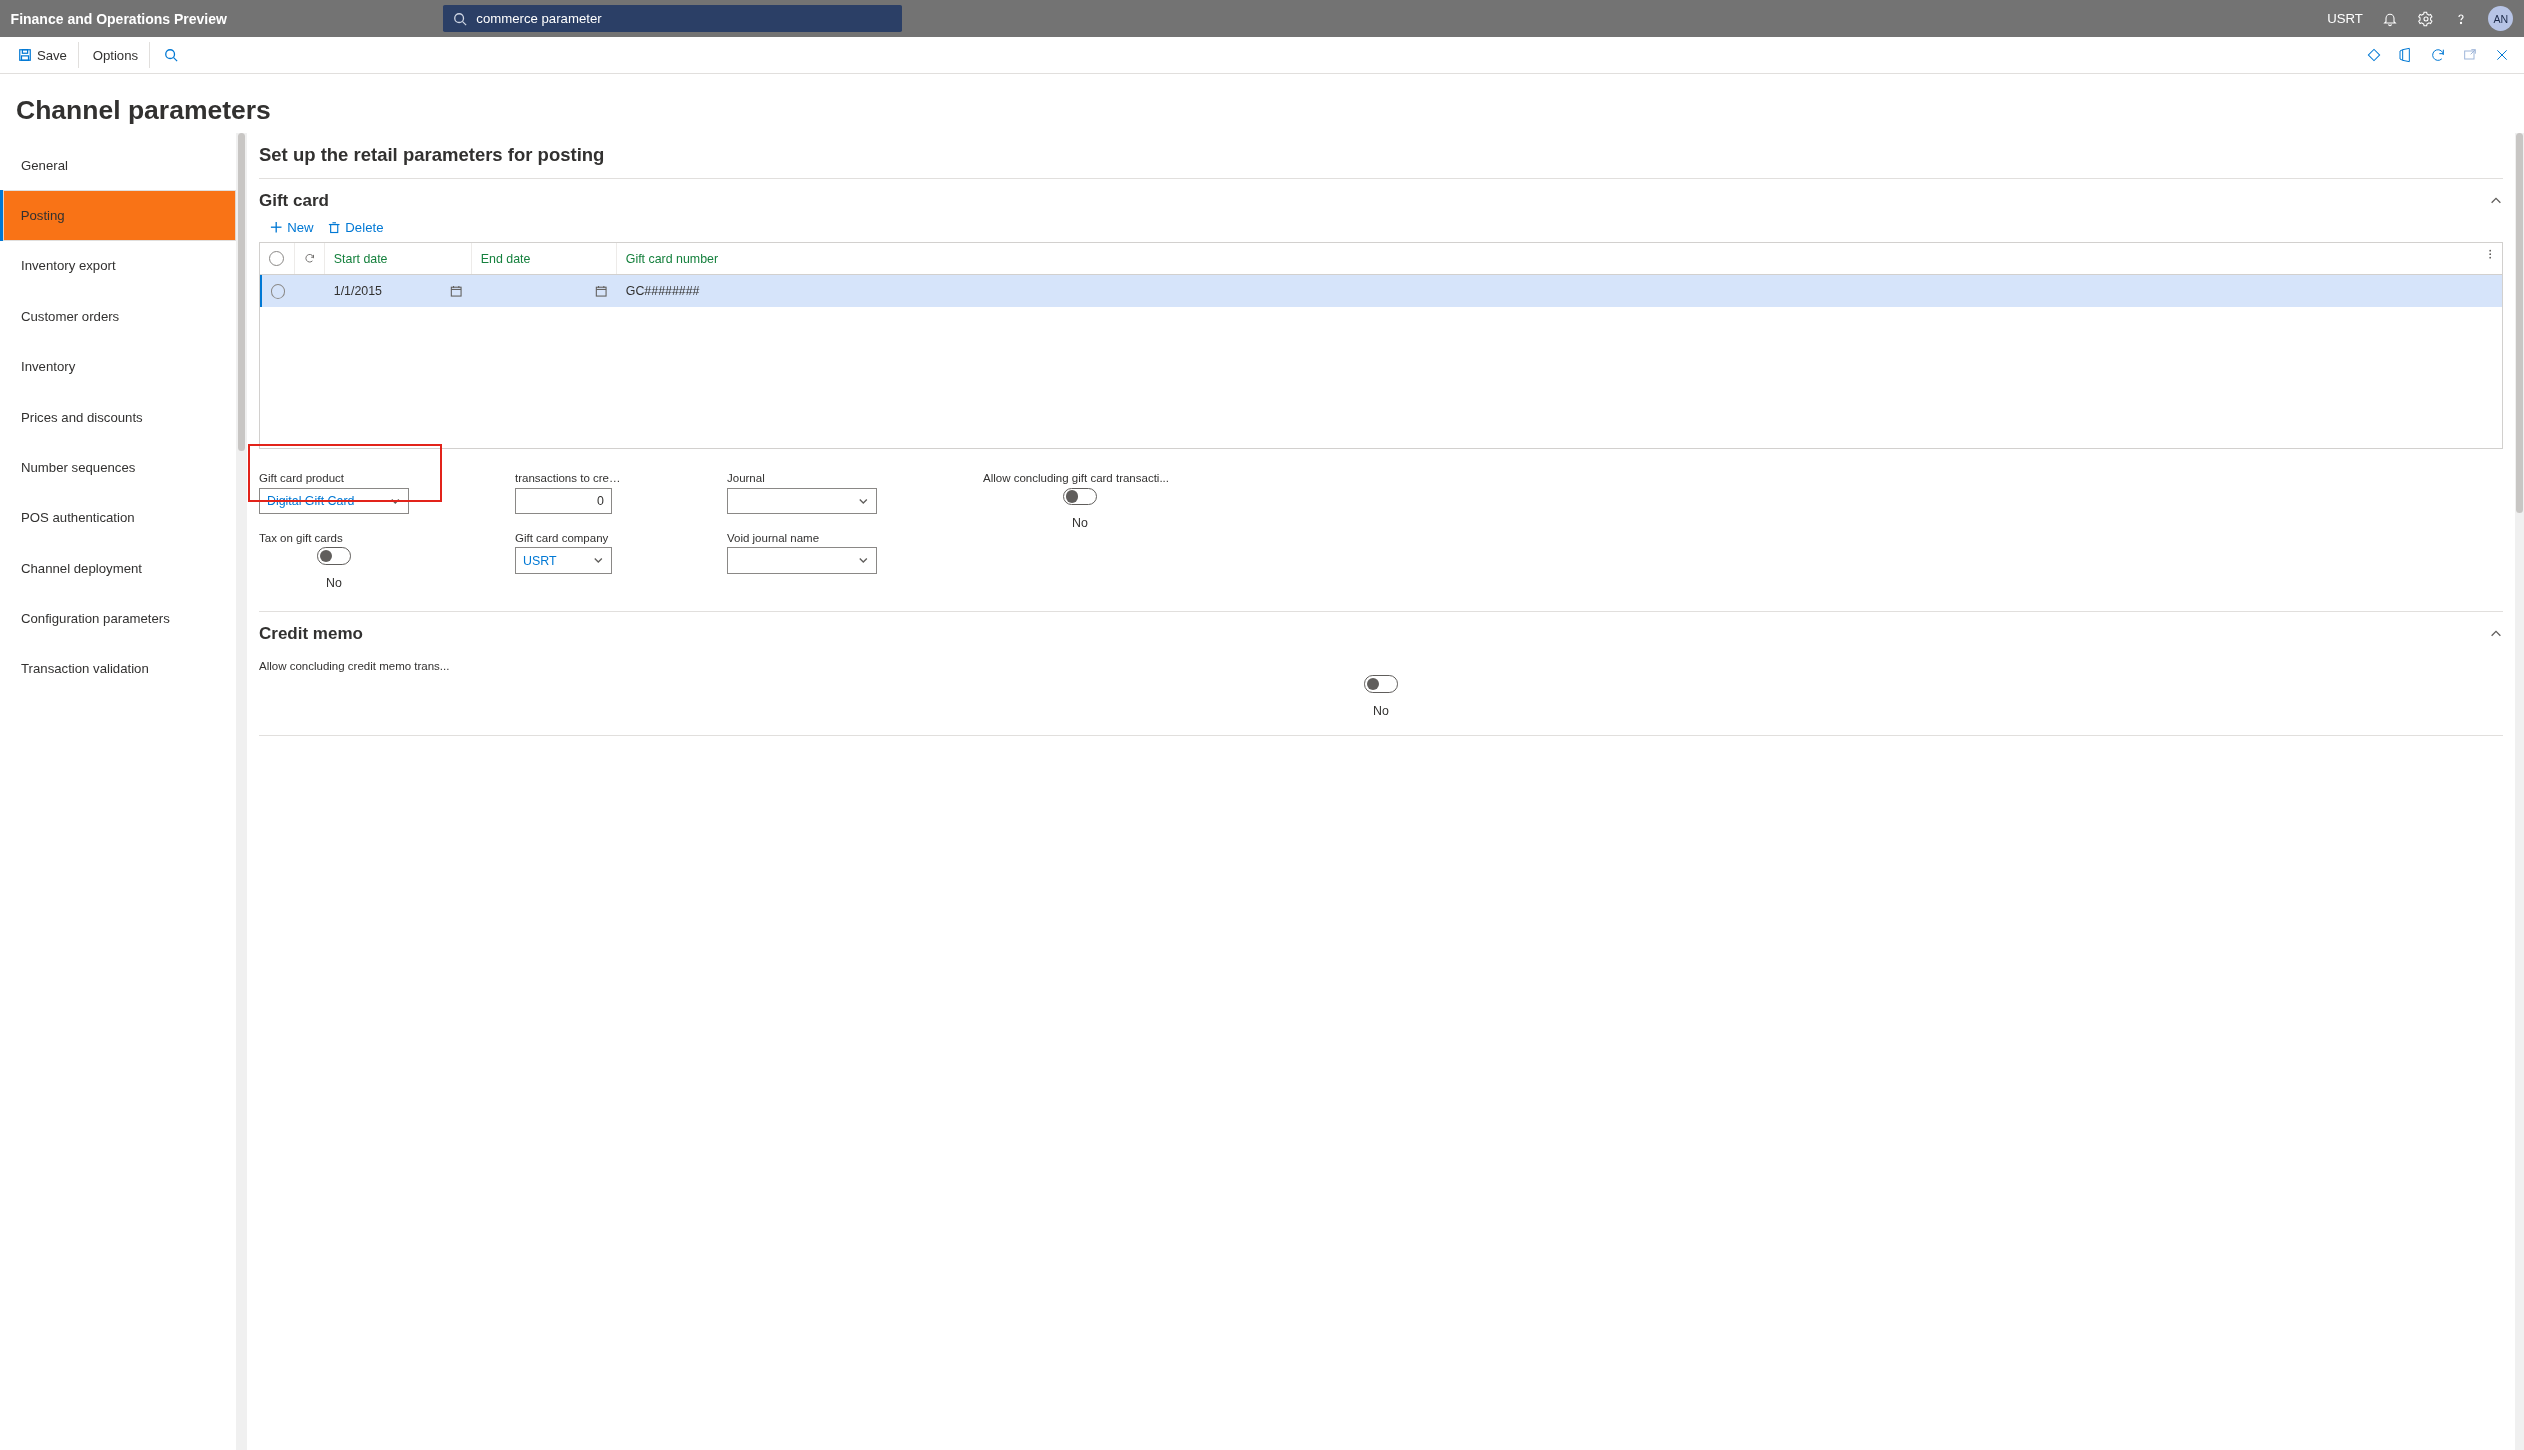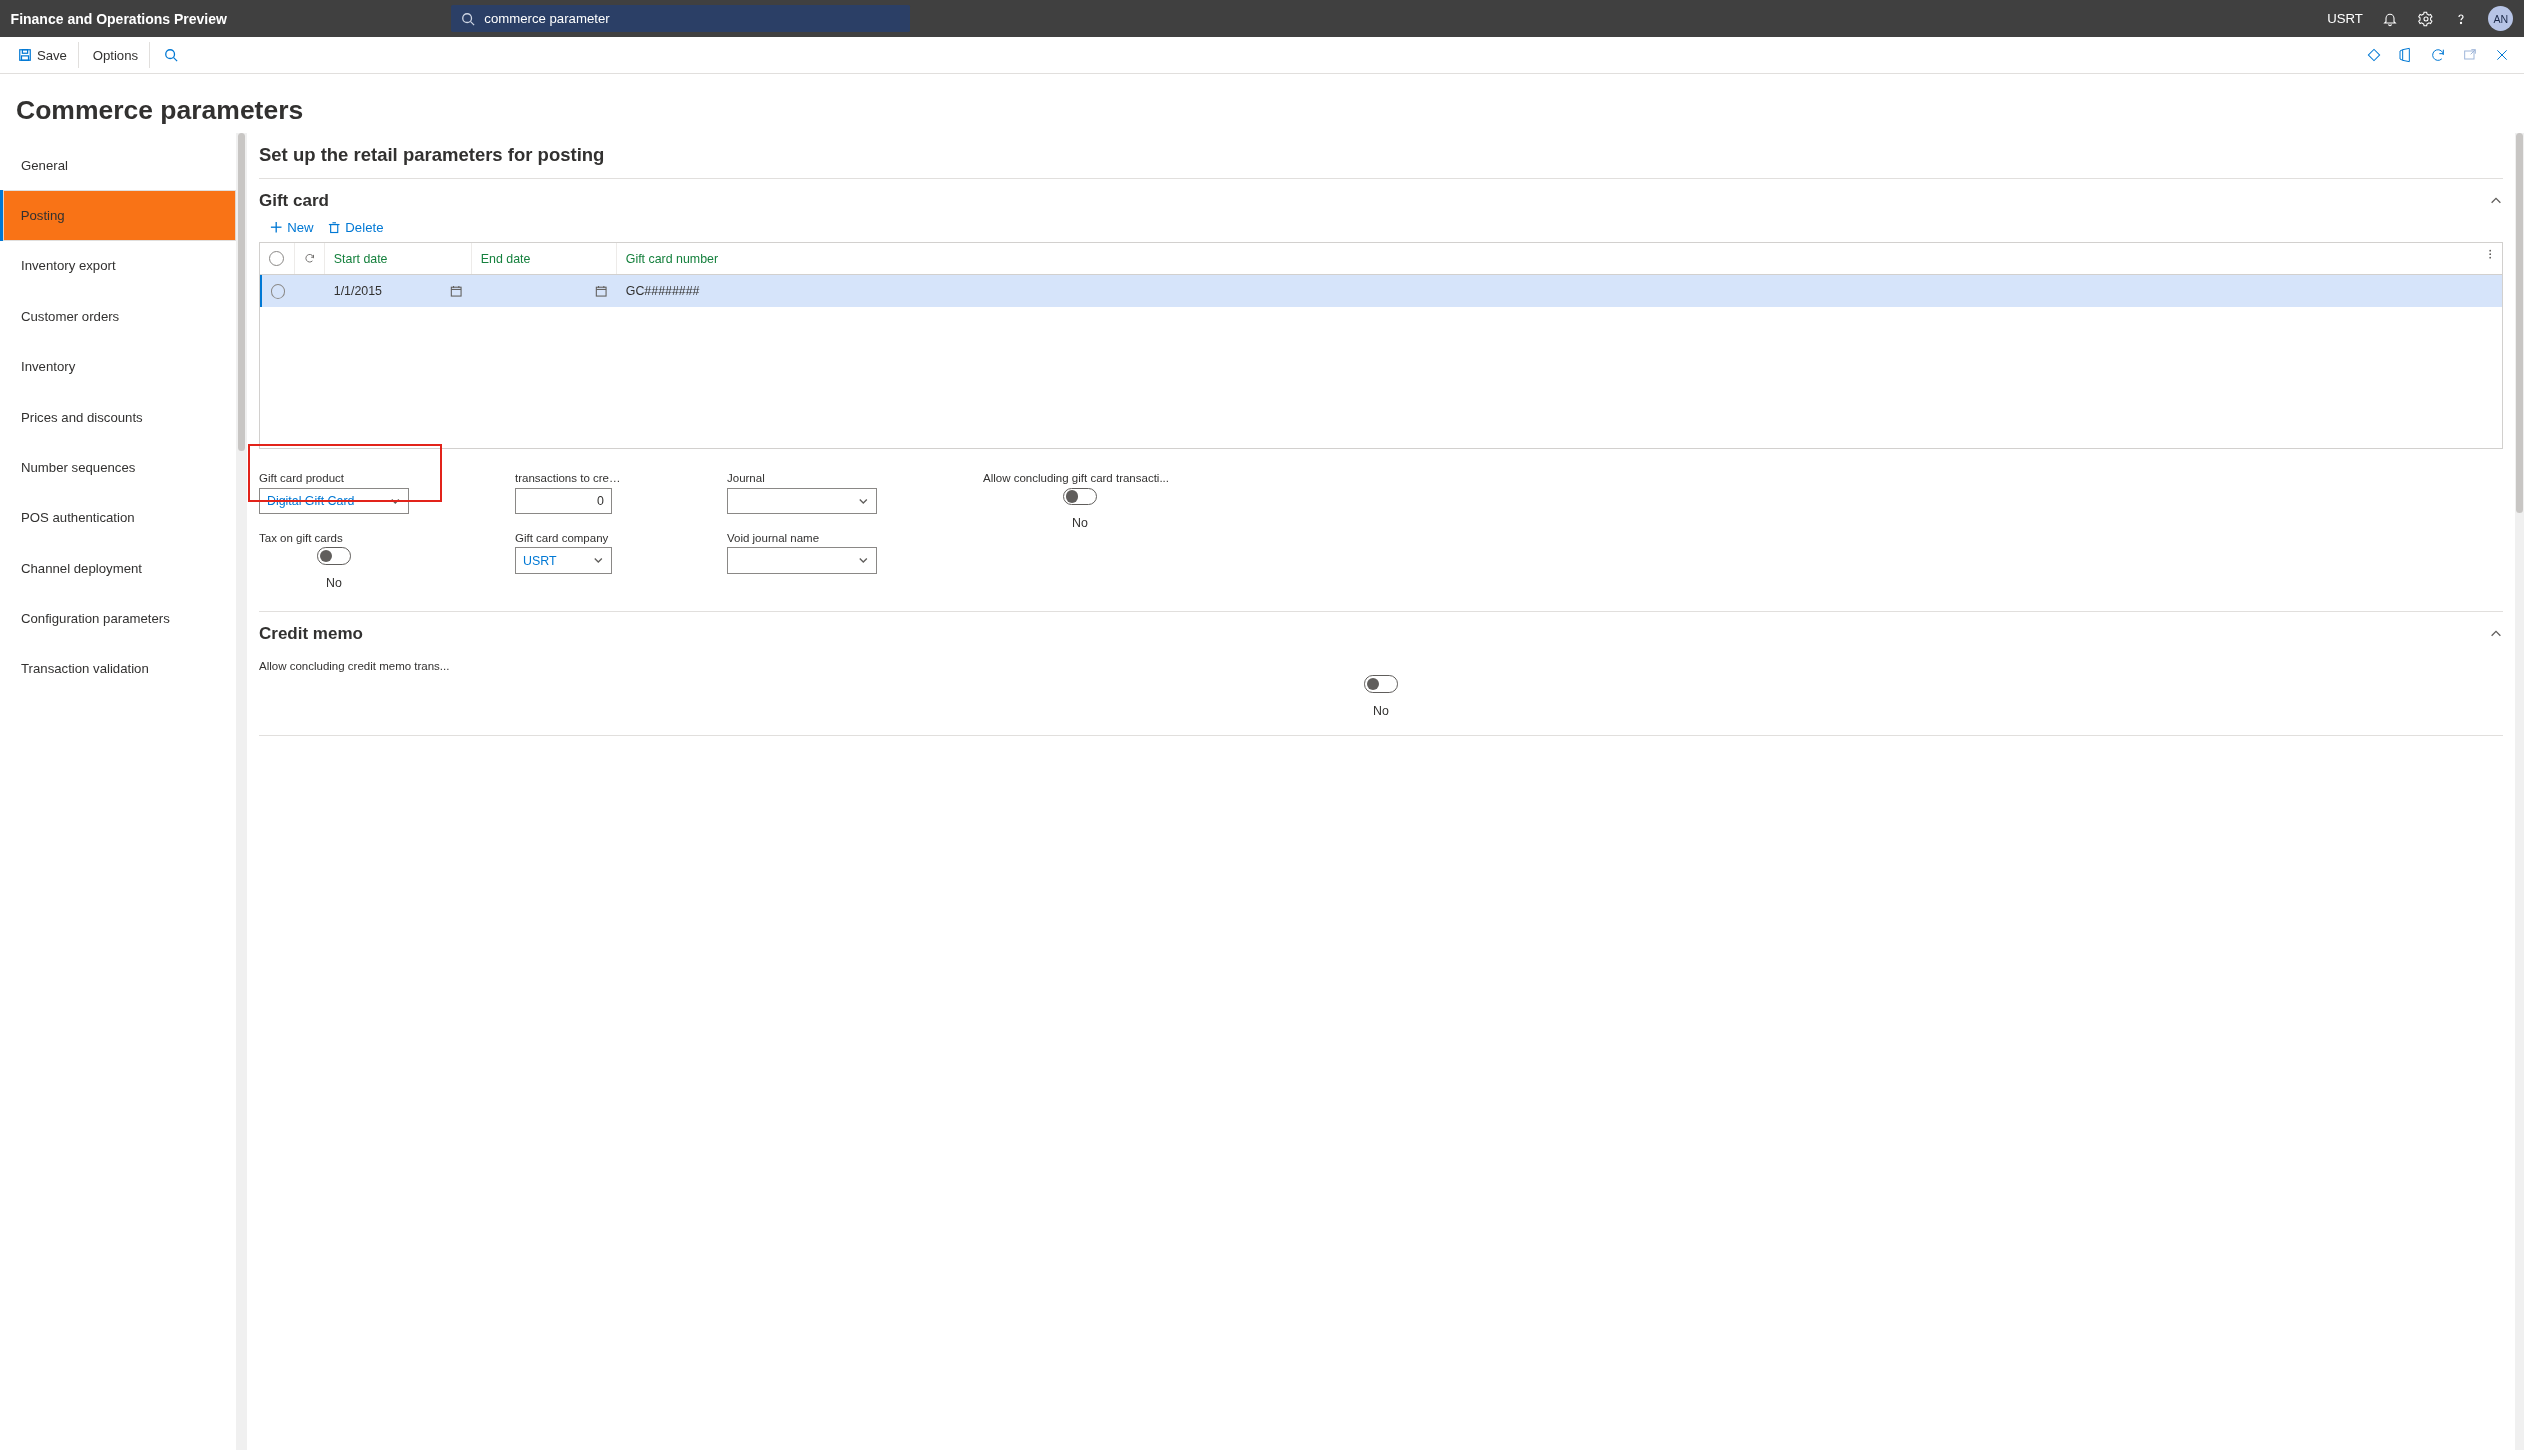--- a/index.html
+++ b/index.html
@@ -5,27 +5,27 @@
   * { box-sizing: border-box; margin: 0; padding: 0; }
   body {
     font-family: "Segoe UI", Arial, sans-serif;
     font-size: 12.4px;
     color: #323130;
     background: #fff;
     overflow: hidden;
   }
   
   .topbar {
-    background: #404040;
+    background: #737373;
     color: #fff;
     height: 37px;
     display: flex;
     align-items: center;
     padding: 0 10.6px;
-    gap: 12px;
+    gap: 4px;
   }
   .topbar .brand {
     font-size: 14px;
     font-weight: 600;
   }
   .topbar .spacer { flex: 1; }
   .search-wrap {
     flex: 0 0 459px;
     margin-left: 212px;
   }
@@ -361,21 +361,21 @@
       </span>
     <span class="ic">
         <svg width="16" height="16" viewBox="0 0 24 24" fill="none" stroke="#0078d4" stroke-width="1.5">
           <line x1="5" y1="5" x2="19" y2="19"></line>
           <line x1="19" y1="5" x2="5" y2="19"></line>
         </svg>
       </span>
   </div>
 </div>
 
-<div class="page-title">Commerce parameters</div>
+<div class="page-title">Channel parameters</div>
 
 <div class="content-area">
   <div class="sidenav">
     <div class="navitem">General</div>
     <div class="navitem active">Posting</div>
     <div class="navitem">Inventory export</div>
     <div class="navitem">Customer orders</div>
     <div class="navitem">Inventory</div>
     <div class="navitem">Prices and discounts</div>
     <div class="navitem">Number sequences</div>

